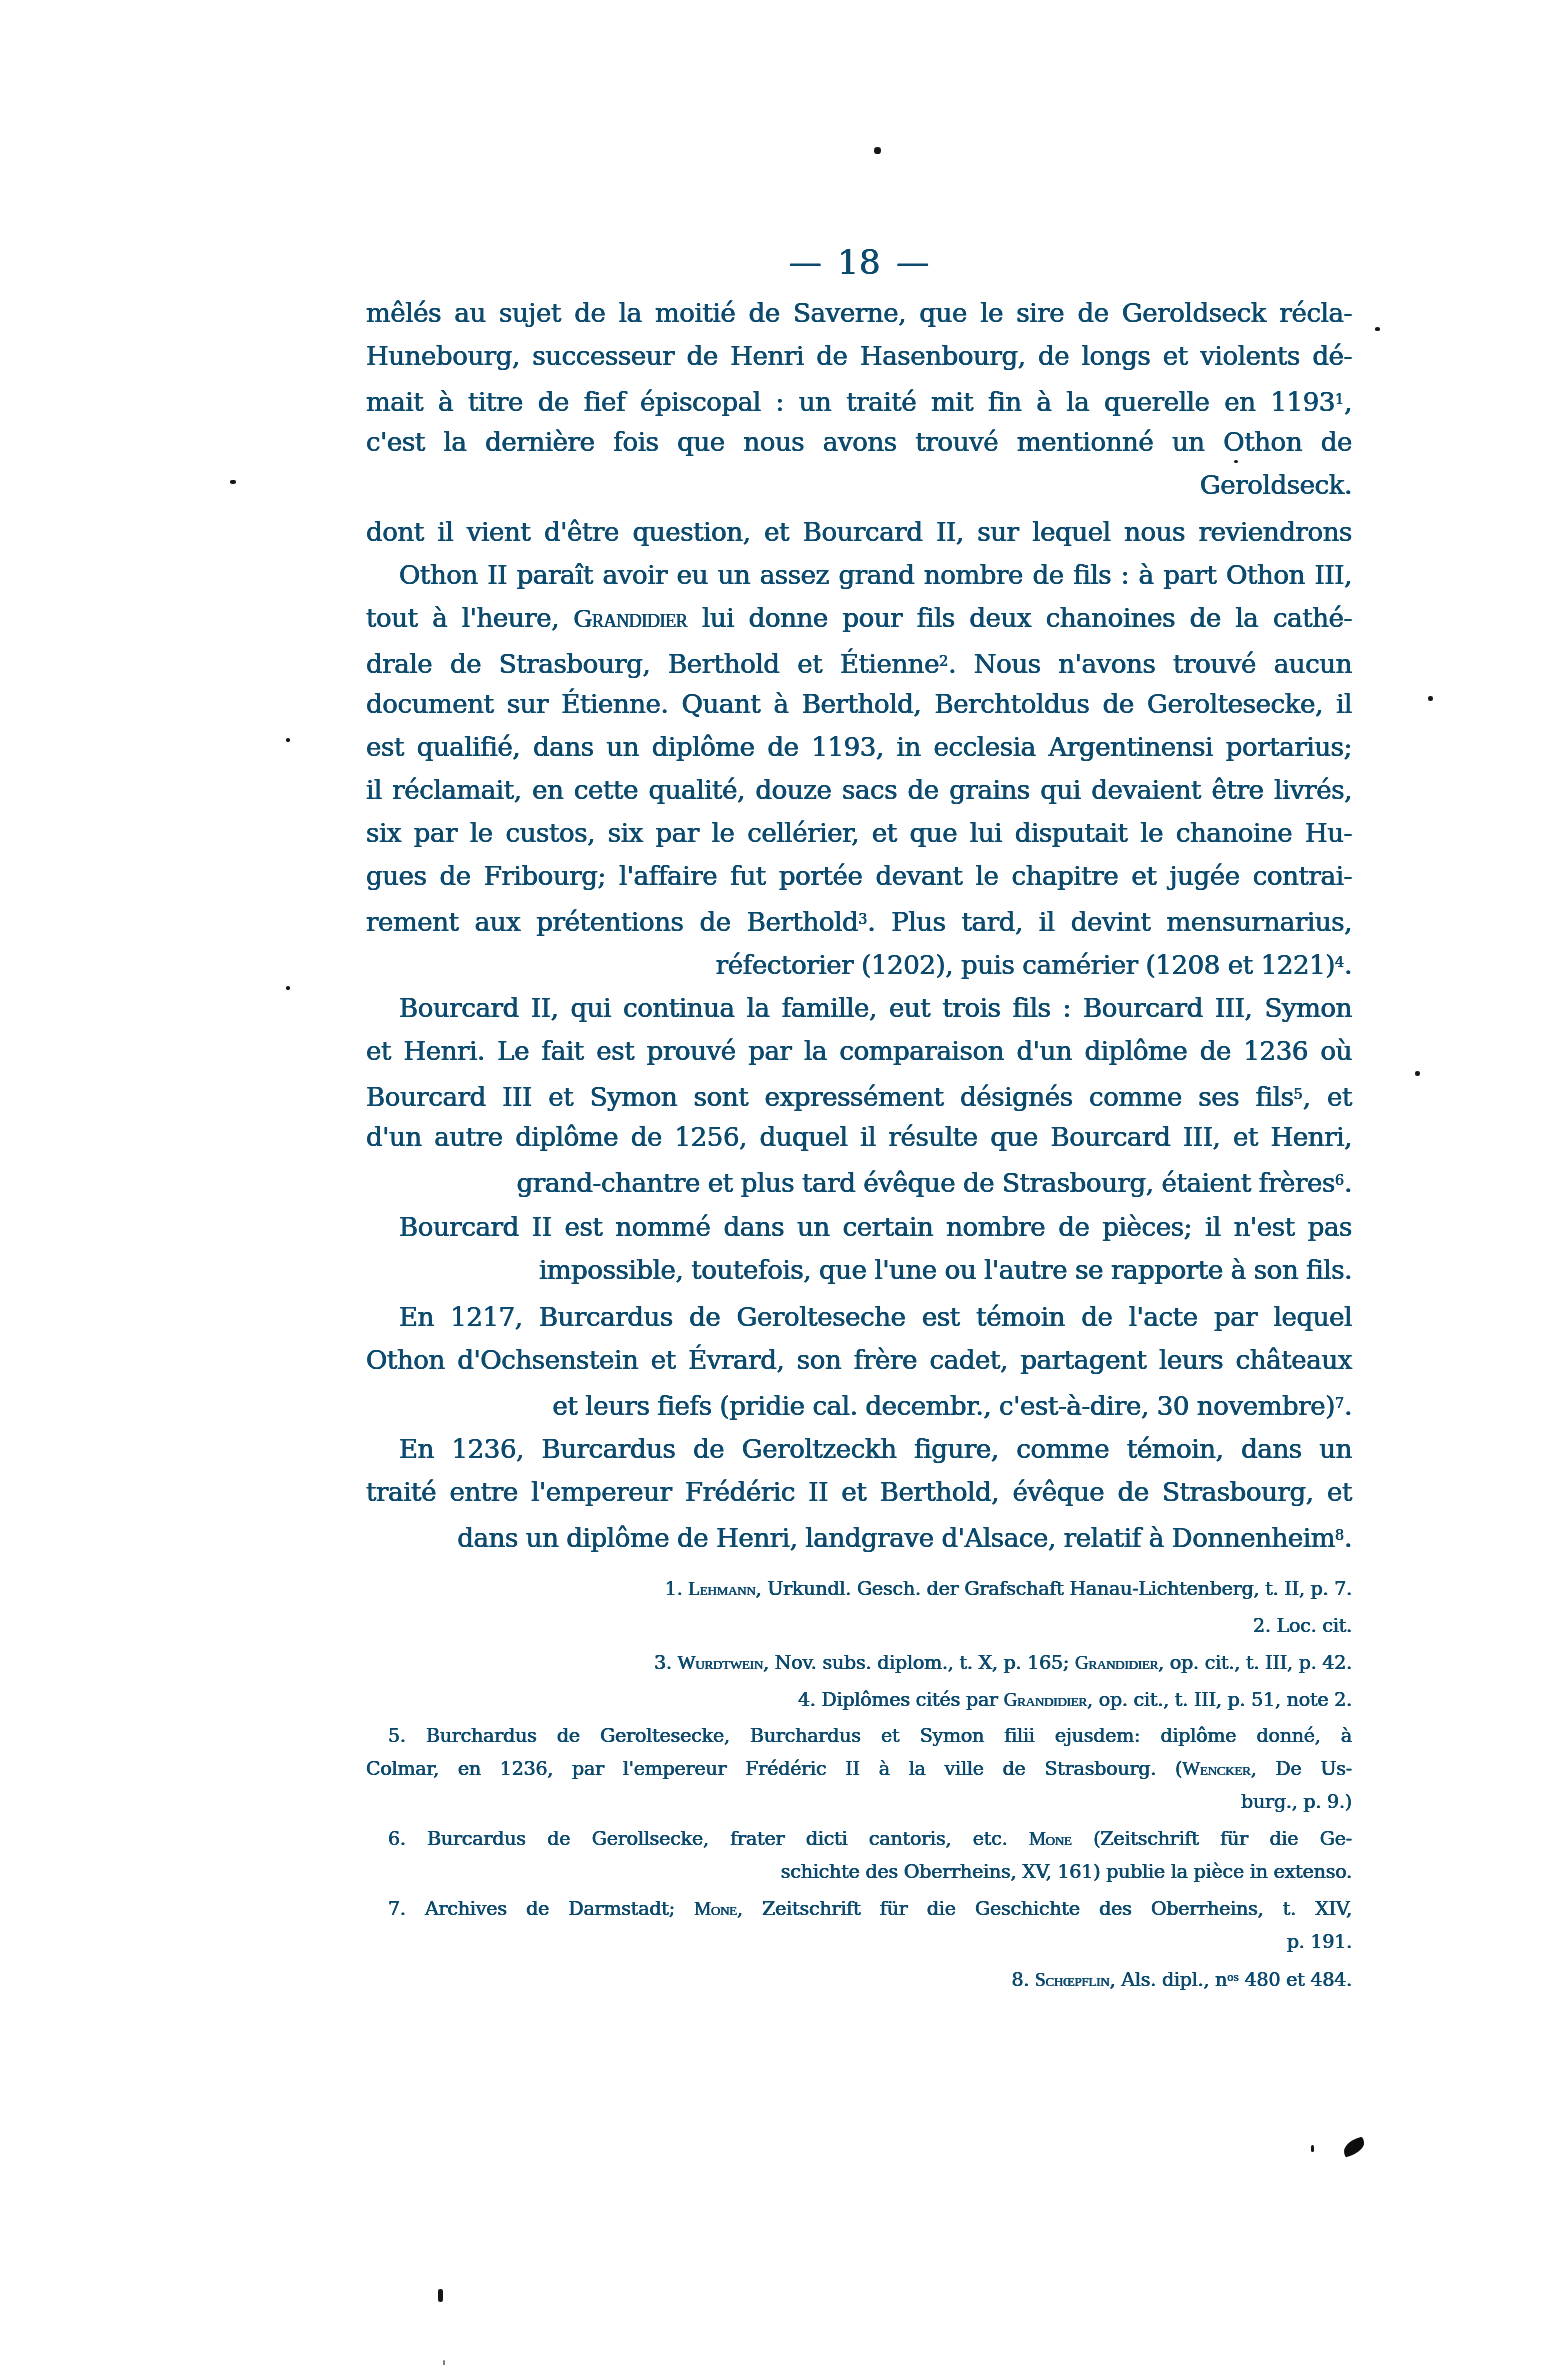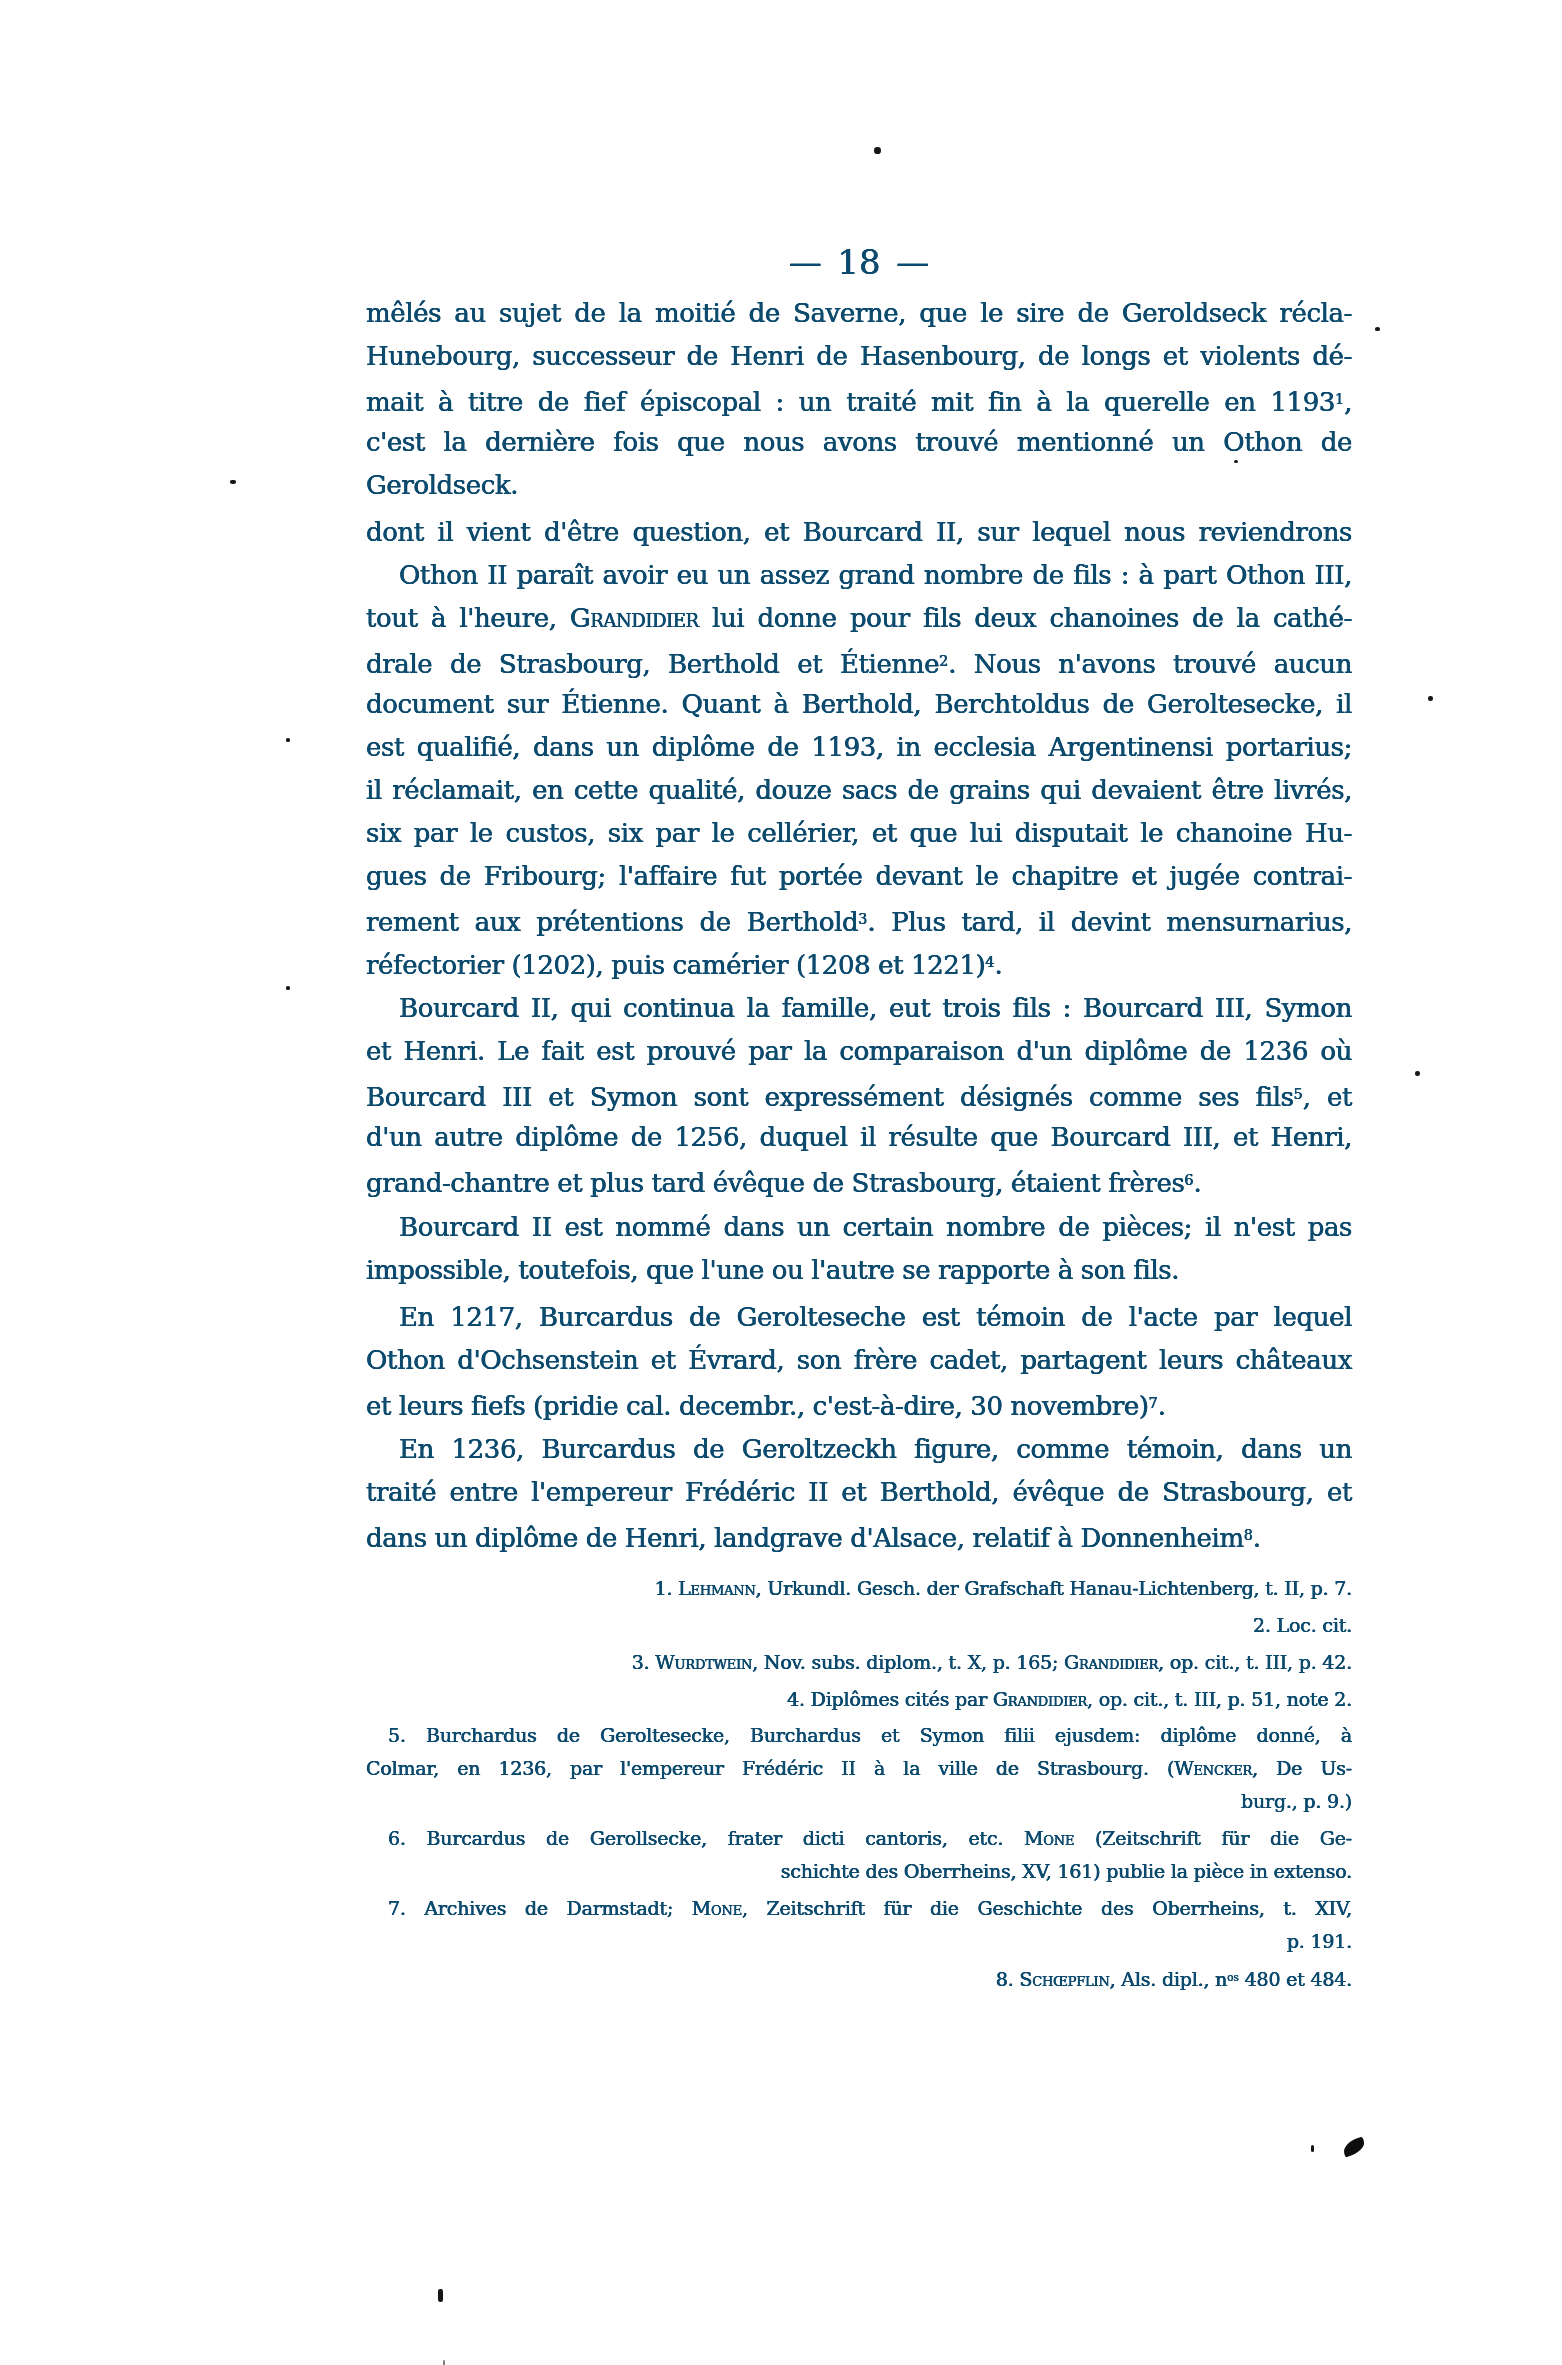--- a/index.html
+++ b/index.html
@@ -11,34 +11,34 @@
   }
   .header{
     position:absolute;left:366px;top:244px;width:986px;
     text-align:center;font-size:33px;line-height:36px;white-space:nowrap;
   }
   .header .dash{letter-spacing:0;}
   .header .num{margin:0 15.6px;font-size:34px;}
   .content{position:absolute;left:366px;top:292px;width:986px;}
   .body-text .line{
     font-size:26px;line-height:43px;height:43px;
-    letter-spacing:-0.4px;text-align:left;
+    letter-spacing:-0.4px;text-align:right;
   }
   .para{margin-top:3.7px;}
   .body-text .para:first-child{margin-top:0;}
   .line.just{text-align:justify;text-align-last:justify;}
   .body-text .indent{text-indent:33px;}
   .fnotes{margin-top:15px;}
   .fnotes .line{
     font-size:19px;line-height:33px;height:33px;
     letter-spacing:-0.2px;text-align:right;
   }
   .fnotes .indent{text-indent:22px;}
   .it{}
-  .sc{font-variant:small-caps;}
+  .sc{font-variant:small-caps;font-family:Liberation Serif, serif;}
   .sup{font-size:0.55em;vertical-align:0.5em;letter-spacing:0;}
   
   .speck{position:absolute;background:#161616;border-radius:50%;}
   .sp1{left:874px;top:147px;width:6.7px;height:6.7px;}
   .sp2{left:1375px;top:327px;width:4.5px;height:3.7px;}
   .sp3{left:230px;top:480px;width:6px;height:3.7px;border-radius:40%;}
   .sp4{left:1234px;top:460px;width:3.7px;height:3px;}
   .sp5{left:286px;top:738px;width:3.7px;height:3.7px;}
   .sp6{left:1428px;top:696px;width:4.5px;height:4.5px;}
   .sp7{left:286px;top:986px;width:3.7px;height:3.7px;}

